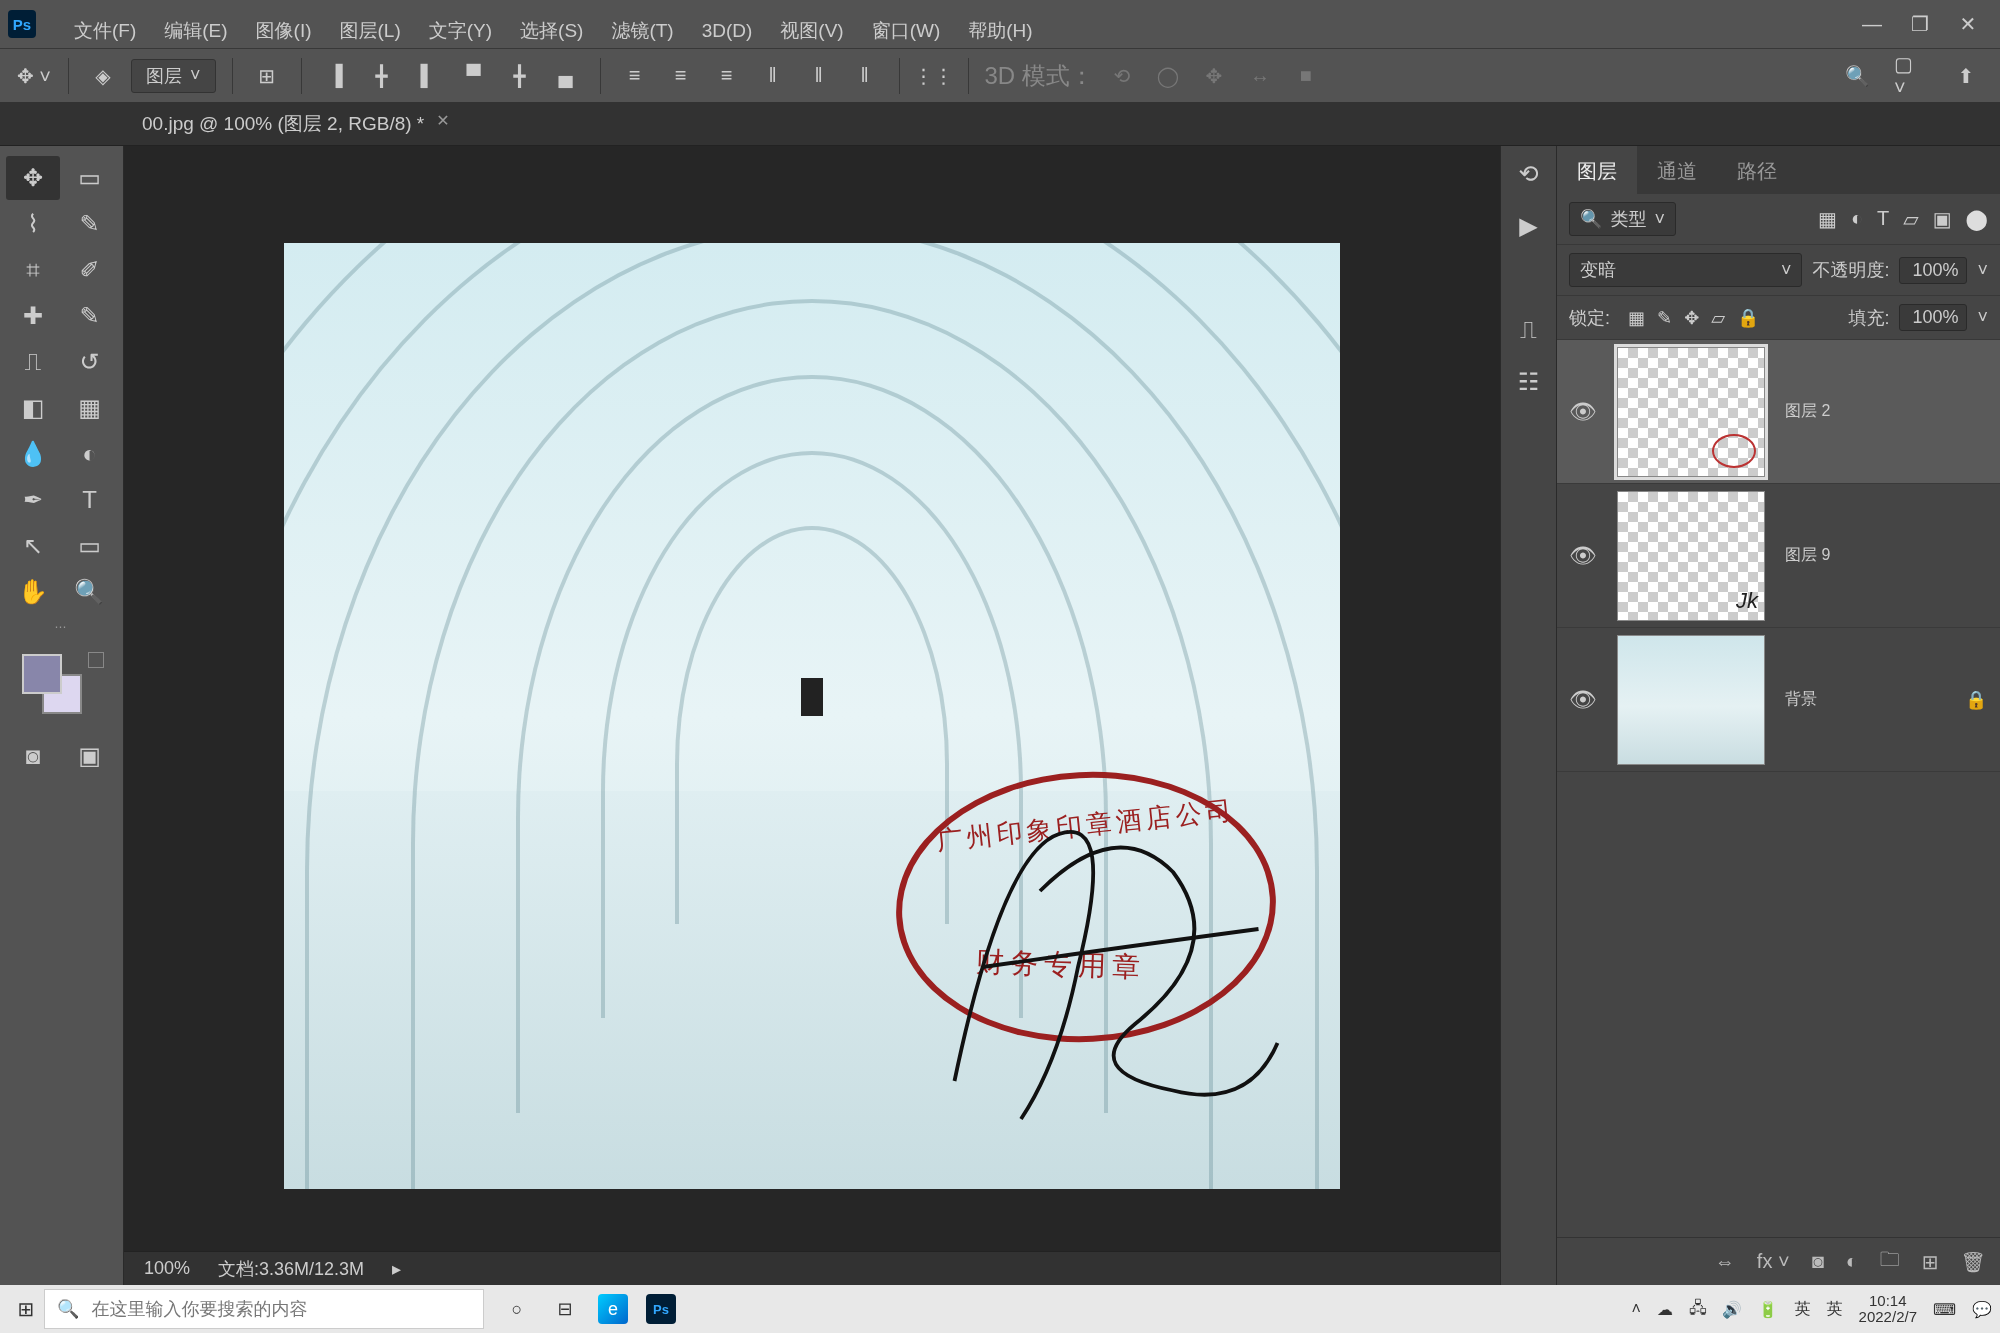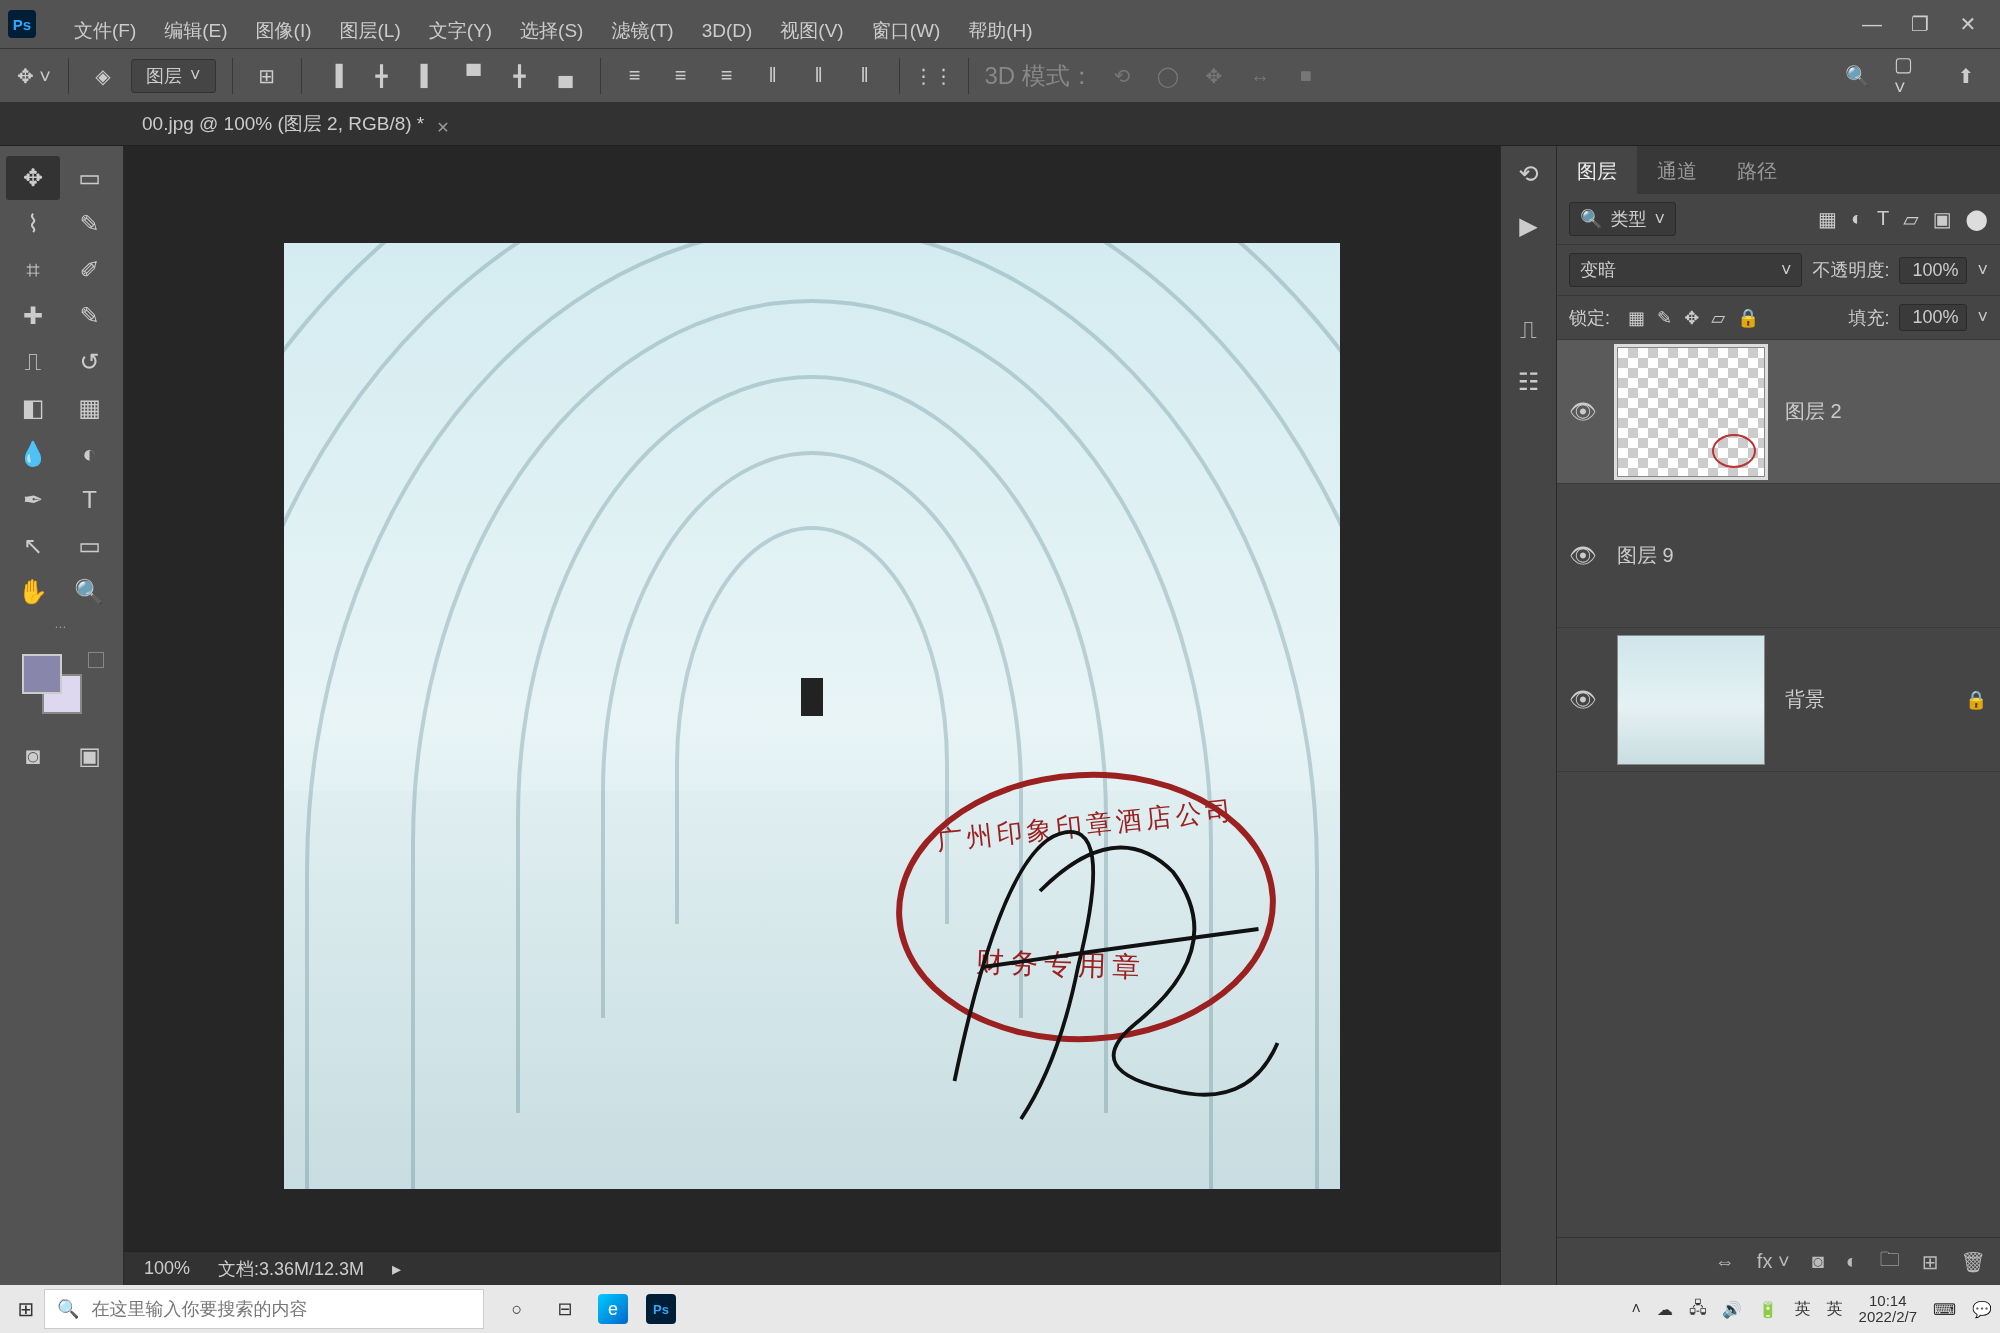--- a/index.html
+++ b/index.html
@@ -15,21 +15,21 @@
 
 .optbar { height: 54px; background: #535353; border-top: 1px solid #383838; display: flex; align-items: center; padding: 0 16px; gap: 10px; }
 .opt-icon { width: 36px; height: 36px; display: flex; align-items: center; justify-content: center; font-size: 20px; color: #ccc; }
 .opt-sep { width: 1px; height: 36px; background: #383838; margin: 0 6px; }
 .opt-select { background: #454545; border: 1px solid #333; padding: 4px 14px; font-size: 18px; color: #ccc; border-radius: 3px; display: flex; align-items: center; gap: 8px; }
 .opt-right { margin-left: auto; display: flex; gap: 18px; align-items: center; }
 .label-3d { color: #888; font-size: 24px; }
 
 
 .doctabs { height: 44px; background: #323232; display: flex; align-items: center; padding-left: 130px; border-bottom: 1px solid #222; }
-.doctab { background: #323232; padding: 6px 12px; font-size: 19px; color: #ccc; display: flex; align-items: flex-end; gap: 12px; }
+.doctab { background: #323232; padding: 6px 12px; font-size: 19px; color: #ccc; display: flex; align-items: flex-start; gap: 12px; }
 .doctab-close { font-size: 16px; color: #999; }
 
 
 .main { display: flex; height: calc(100% - 146px - 48px); }
 
 
 .toolbox { width: 124px; background: #535353; border-right: 1px solid #2a2a2a; display: flex; flex-direction: column; padding-top: 10px; }
 .tool-grid { display: grid; grid-template-columns: 1fr 1fr; gap: 2px; padding: 0 6px; }
 .tool { width: 54px; height: 44px; display: flex; align-items: center; justify-content: center; font-size: 24px; color: #ccc; border-radius: 3px; cursor: pointer; }
 .tool.active { background: #333; }
@@ -72,21 +72,21 @@
 .layers { flex: 1; overflow: auto; }
 .layer { display: flex; align-items: center; height: 144px; border-bottom: 1px solid #3a3a3a; padding: 0 12px; gap: 20px; }
 .layer.selected { background: #5a5a5a; }
 .eye { font-size: 22px; width: 28px; text-align: center; }
 .thumb { width: 148px; height: 130px; background: #fff; border: 1px solid #888; position: relative; }
 .thumb.sel { outline: 3px solid #ddd; }
 .checker { background: repeating-conic-gradient(#ccc 0 25%, #fff 0 50%) 0 0/20px 20px; }
 .thumb-stamp { position: absolute; right: 8px; bottom: 8px; width: 44px; height: 34px; border: 2px solid #b33; border-radius: 50%; }
 .thumb-sig { position: absolute; right: 6px; bottom: 6px; font-size: 22px; color: #222; font-style: italic; }
 .thumb-bg { background: linear-gradient(180deg,#cfe6eb,#e5f1f3 55%,#c9dde1); }
-.layer-name { font-size: 20px; }
+.layer-name { font-size: 16px; }
 .lock { margin-left: auto; font-size: 18px; color: #aaa; }
 
 
 .panel-foot { height: 48px; border-top: 1px solid #333; display: flex; align-items: center; justify-content: flex-end; gap: 22px; padding: 0 14px; font-size: 20px; color: #bbb; }
 
 
 .status { position: absolute; left: 124px; bottom: 48px; right: 500px; height: 34px; background: #323232; display: flex; align-items: center; padding: 0 20px; font-size: 18px; gap: 28px; border-top: 1px solid #222; }
 
 
 .taskbar { position: absolute; left: 0; bottom: 0; right: 0; height: 48px; background: #e8e8e8; display: flex; align-items: center; padding: 0 8px; color: #333; font-size: 18px; }
@@ -280,20 +280,23 @@
     <div class="layers">
       <div class="layer selected">
         <div class="eye">👁</div>
         <div class="thumb checker sel">
             <div class="thumb-stamp"></div>
           </div>
         <div class="layer-name">图层 2</div>
       </div>
       <div class="layer">
         <div class="eye">👁</div>
+        <div class="thumb checker">
+            <div class="thumb-sig">Jk</div>
+          </div>
         <div class="layer-name">图层 9</div>
       </div>
       <div class="layer">
         <div class="eye">👁</div>
         <div class="thumb thumb-bg"></div>
         <div class="layer-name">背景</div>
         <div class="lock">🔒</div>
       </div>
     </div>
 

